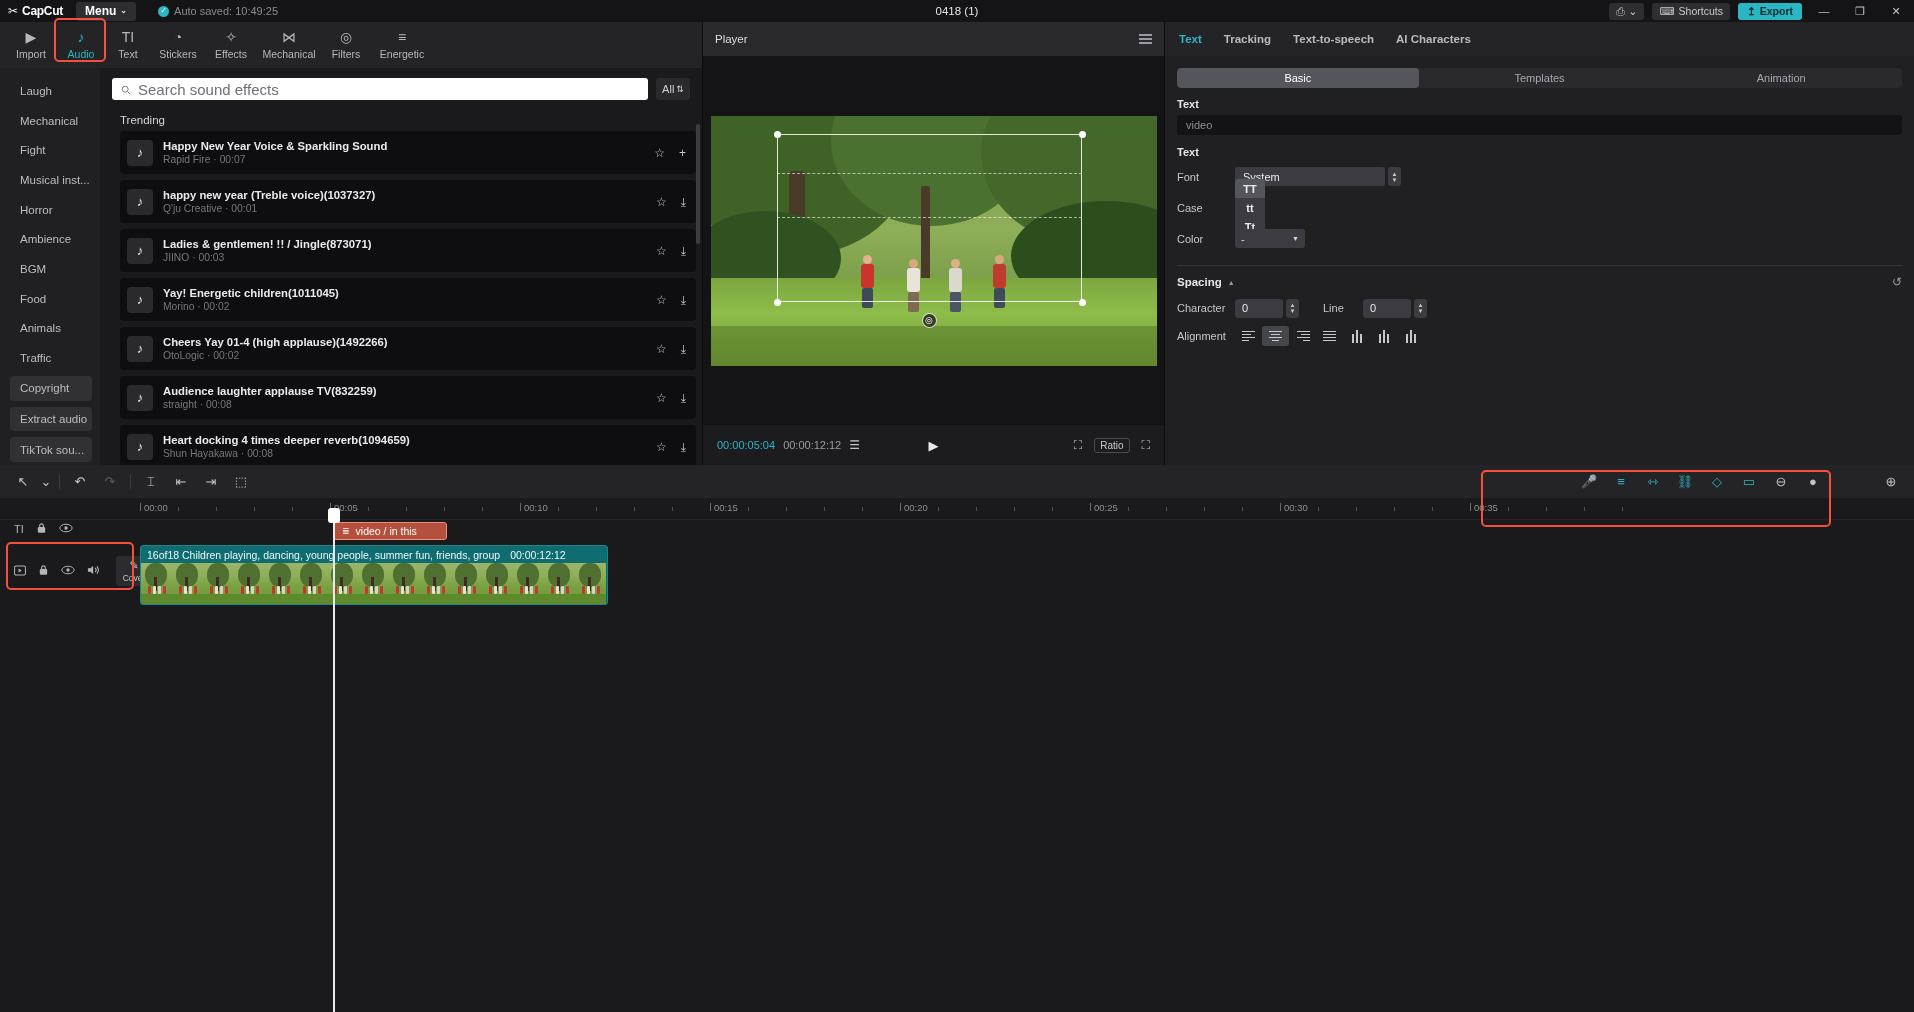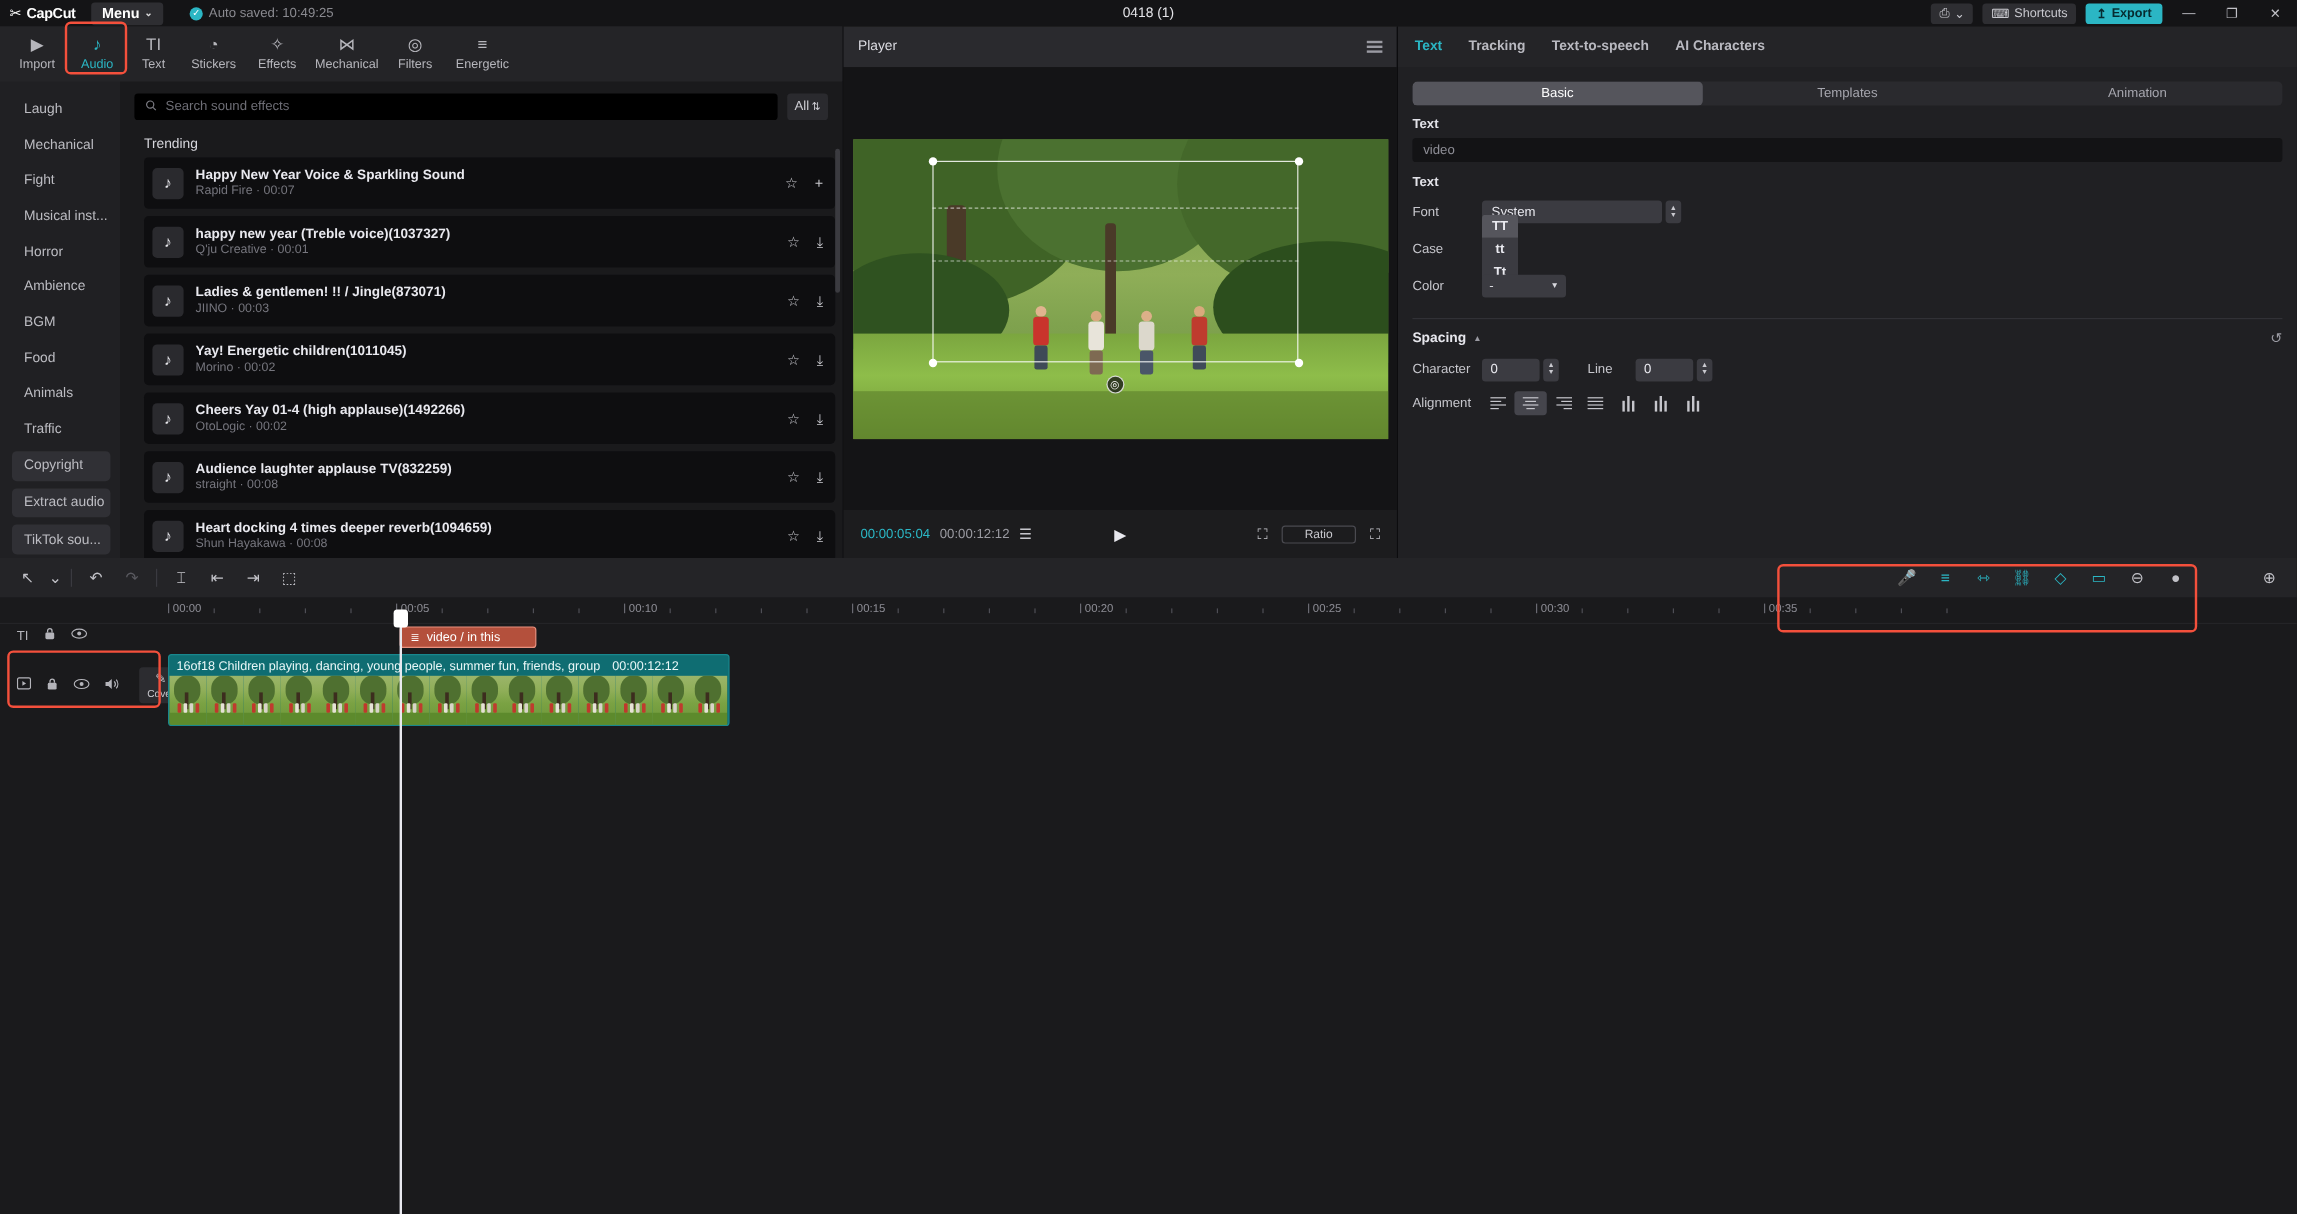--- a/index.html
+++ b/index.html
@@ -61,22 +61,22 @@
   .hl-red { position:absolute; border:2.5px solid #f4503c; border-radius:5px; pointer-events:none; }
 
   .leftbody { flex:1; display:flex; min-height:0; }
   .catlist { width:100px; background:#202023; padding-top:8px; display:flex; flex-direction:column; gap:0; }
   .cat { height:30px; display:flex; align-items:center; padding-left:20px; font-size:11.5px; color:#bcbcc2; }
   .cat.boxed { background:#303035; border-radius:4px; margin:3px 8px 3px 10px; height:25px; padding-left:10px; }
 
   .listarea { flex:1; background:#1a1a1c; display:flex; flex-direction:column; min-width:0; position:relative; }
   .searchrow { display:flex; align-items:center; gap:8px; padding:10px 12px 8px 12px; }
   .searchbox {
-    flex:1; height:22px; background:#000000; border-radius:3px; display:flex; align-items:center;
-    gap:7px; padding:0 9px; font-size:11px; color:#6e6e76;text-align:right;
+    flex:1; height:22px; background:#ffffff; border-radius:3px; display:flex; align-items:center;
+    gap:7px; padding:0 9px; font-size:15px; color:#6e6e76;text-align:right;
   }
   .allbtn { width:34px; height:22px; background:#2a2a2e; border-radius:3px; display:flex;
             align-items:center; justify-content:center; gap:2px; font-size:11px; color:#cfcfd5; }
   .sect-title { font-size:11.5px; color:#d6d6dc; padding:6px 0 5px 20px; }
   .tracklist { flex:1; overflow:hidden; padding:0 6px 0 20px; }
   .trackrow {
     height:43px; display:flex; align-items:center; gap:10px; background:#0e0e10;
     border-radius:4px; margin-bottom:6px; padding:0 10px 0 7px; position:relative;
   }
   .thumb {
@@ -113,21 +113,21 @@
   .handle { position:absolute; width:7px; height:7px; border-radius:50%; background:#fff; }
   .dashline { position:absolute; border-top:1px dashed rgba(255,255,255,.6); left:0; right:0; }
   .rotbtn { position:absolute; width:15px; height:15px; border-radius:50%;
             background:rgba(20,20,22,.75); border:1px solid rgba(255,255,255,.8);
             display:flex; align-items:center; justify-content:center; color:#fff; font-size:9px; }
   .playerctl { height:40px; display:flex; align-items:center; padding:0 14px; background:#1c1c1e; position:relative; }
   .tc-cur { font-size:11px; color:#2bb6c4; }
   .tc-tot { font-size:11px; color:#9b9ba2; margin-left:8px; }
   .ctl-icon { color:#c5c5cb; font-size:12px; }
   .playbtn { position:absolute; left:50%; transform:translateX(-50%); color:#e8e8ee; font-size:13px; }
-  .ratio-pill { border:1px solid #4a4a50; border-radius:3px; font-size:10px; padding:1px 18px; color:#c9c9cf; }
+  .ratio-pill { border:1px solid #4a4a50; border-radius:3px; font-size:10px; padding:1px 5px; color:#c9c9cf; }
 
   
   .propcol { flex:1; background:#202023; border-left:1px solid #0c0c0e; display:flex; flex-direction:column;}
   .proptabs { height:34px; display:flex; align-items:center; gap:22px; padding:0 14px; background:#242427; }
   .ptab { font-size:11.5px; color:#b9b9c0; font-weight:bold; }
   .ptab.active { color:#2bb6c4; }
   .segrow { display:flex; margin:12px 12px 0 12px; background:#2a2a2e; border-radius:4px; height:20px; overflow:hidden;}
   .seg { flex:1; display:flex; align-items:center; justify-content:center; font-size:11px; color:#a6a6ae; }
   .seg.active { background:#55555c; color:#fff; border-radius:4px; }
   .pbody { padding:10px 12px 0 12px; display:flex; flex-direction:column; }

